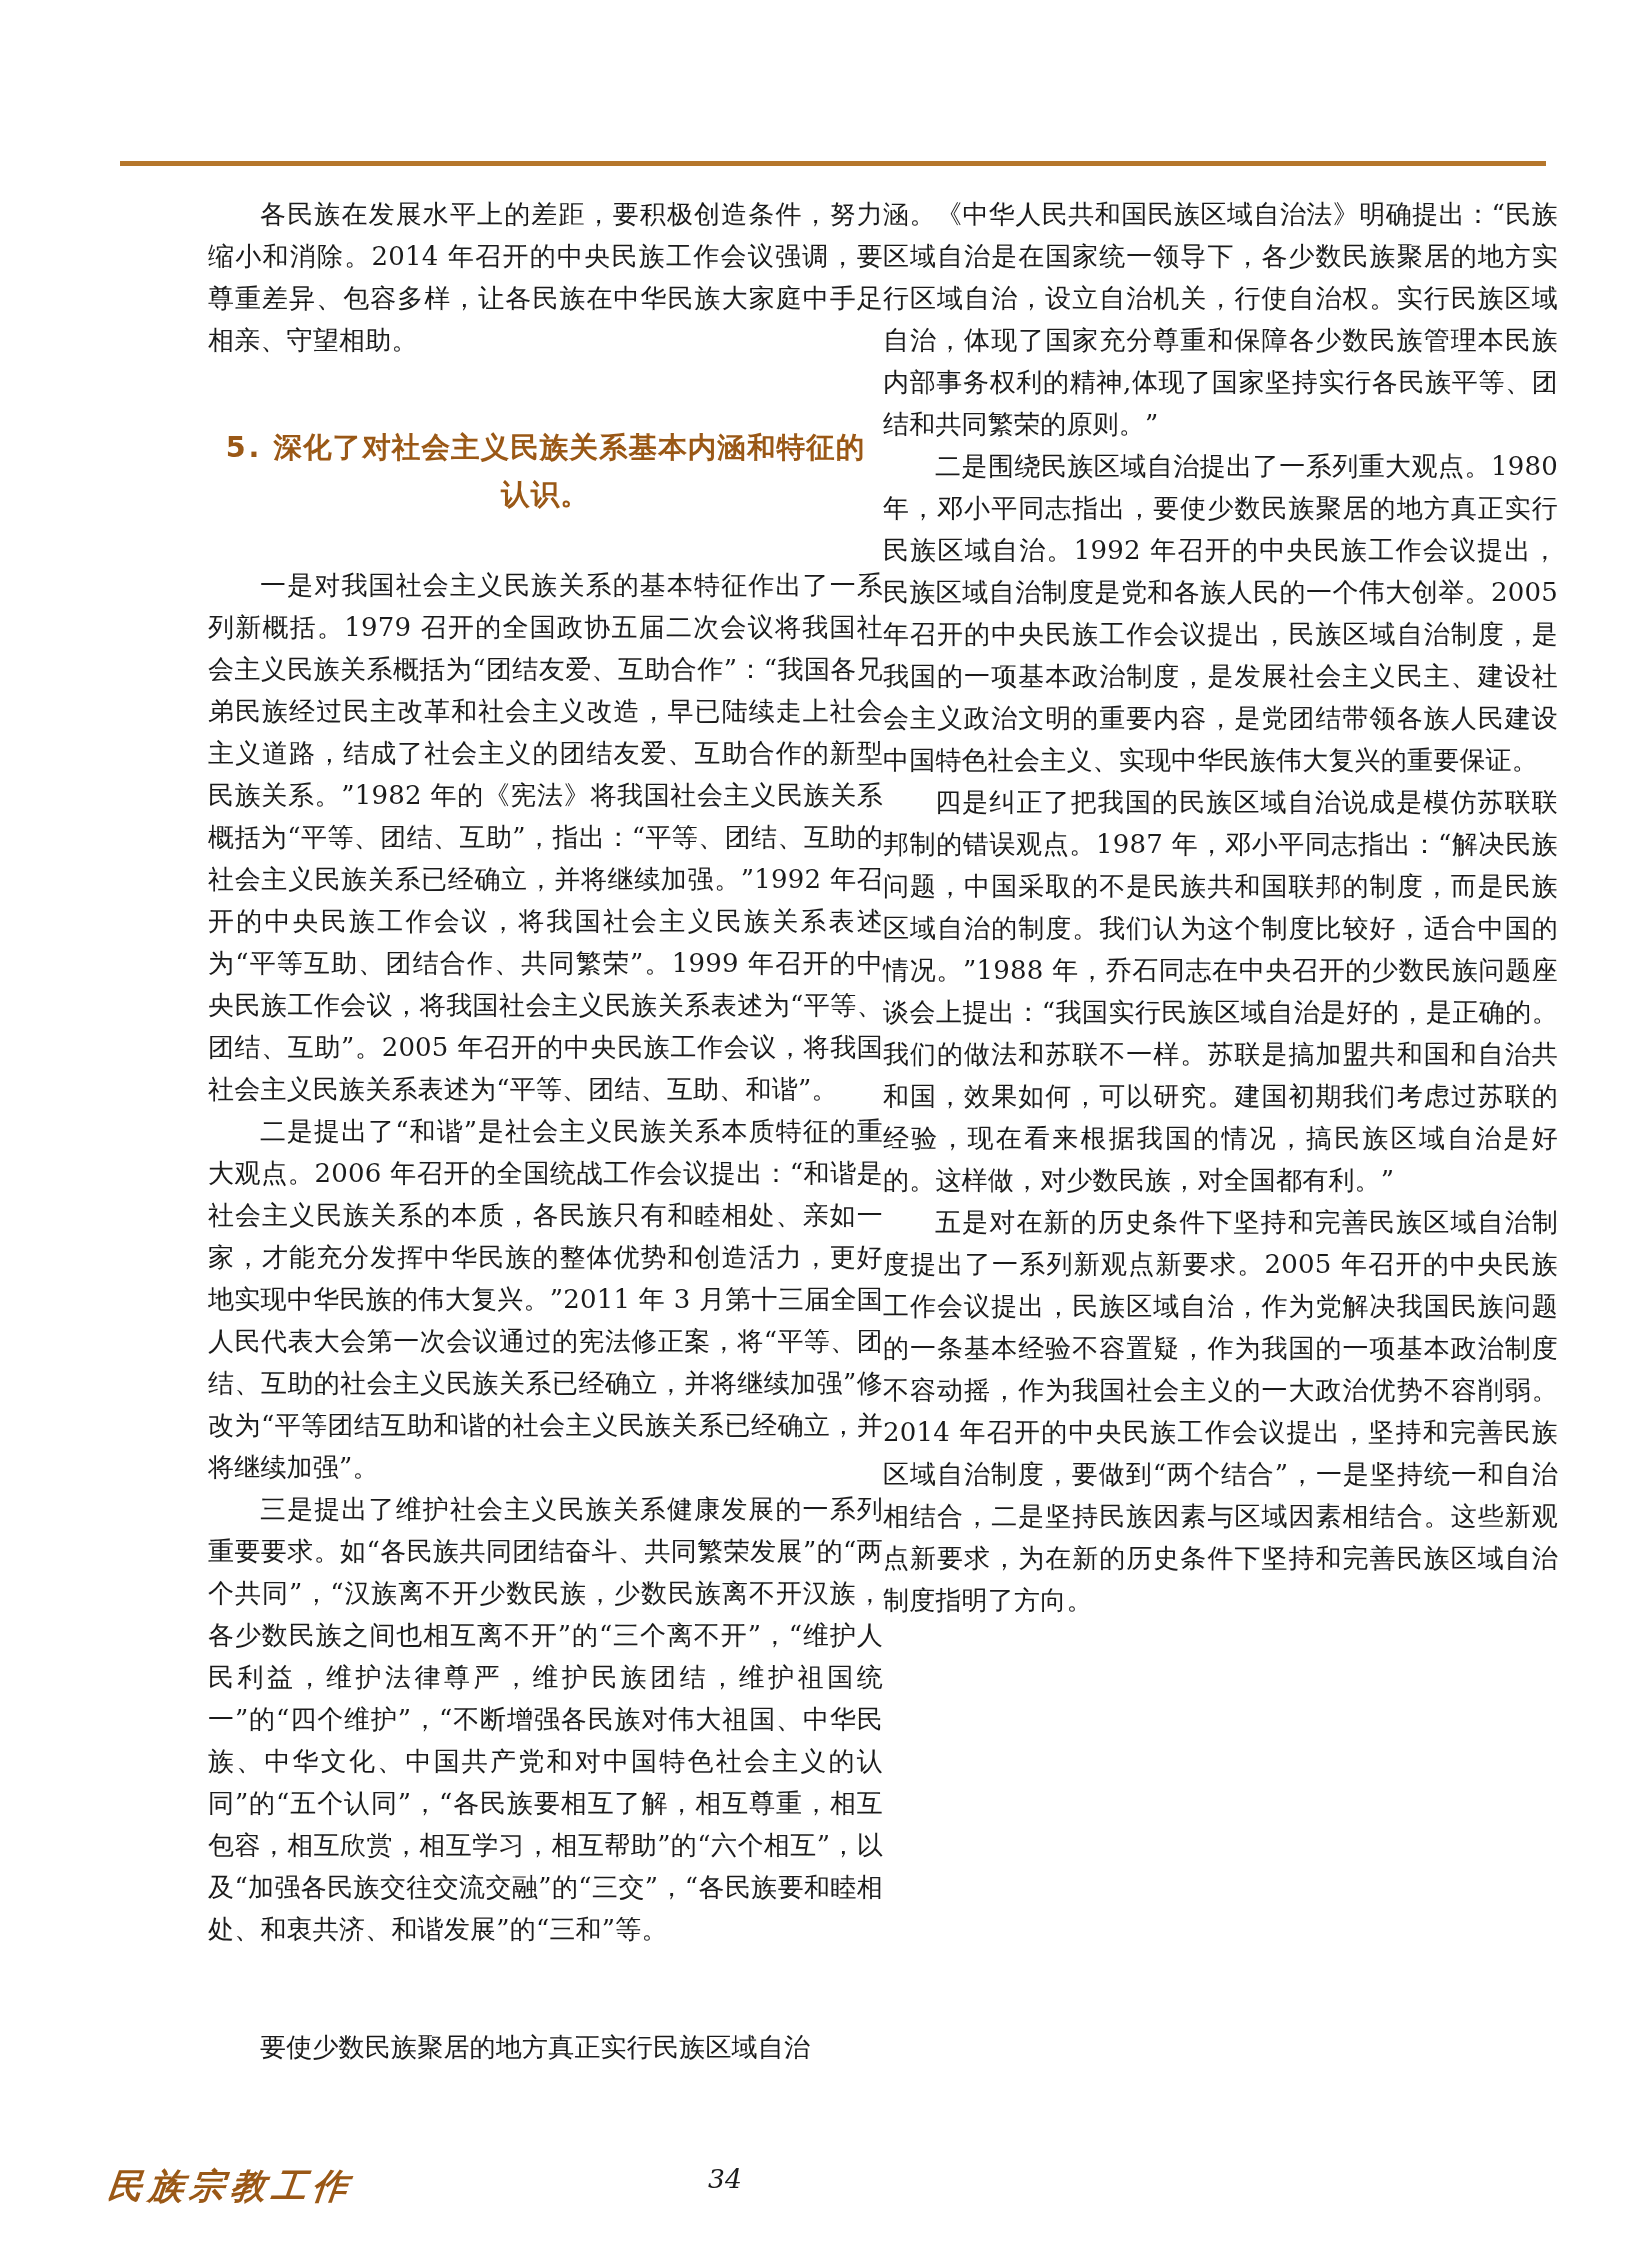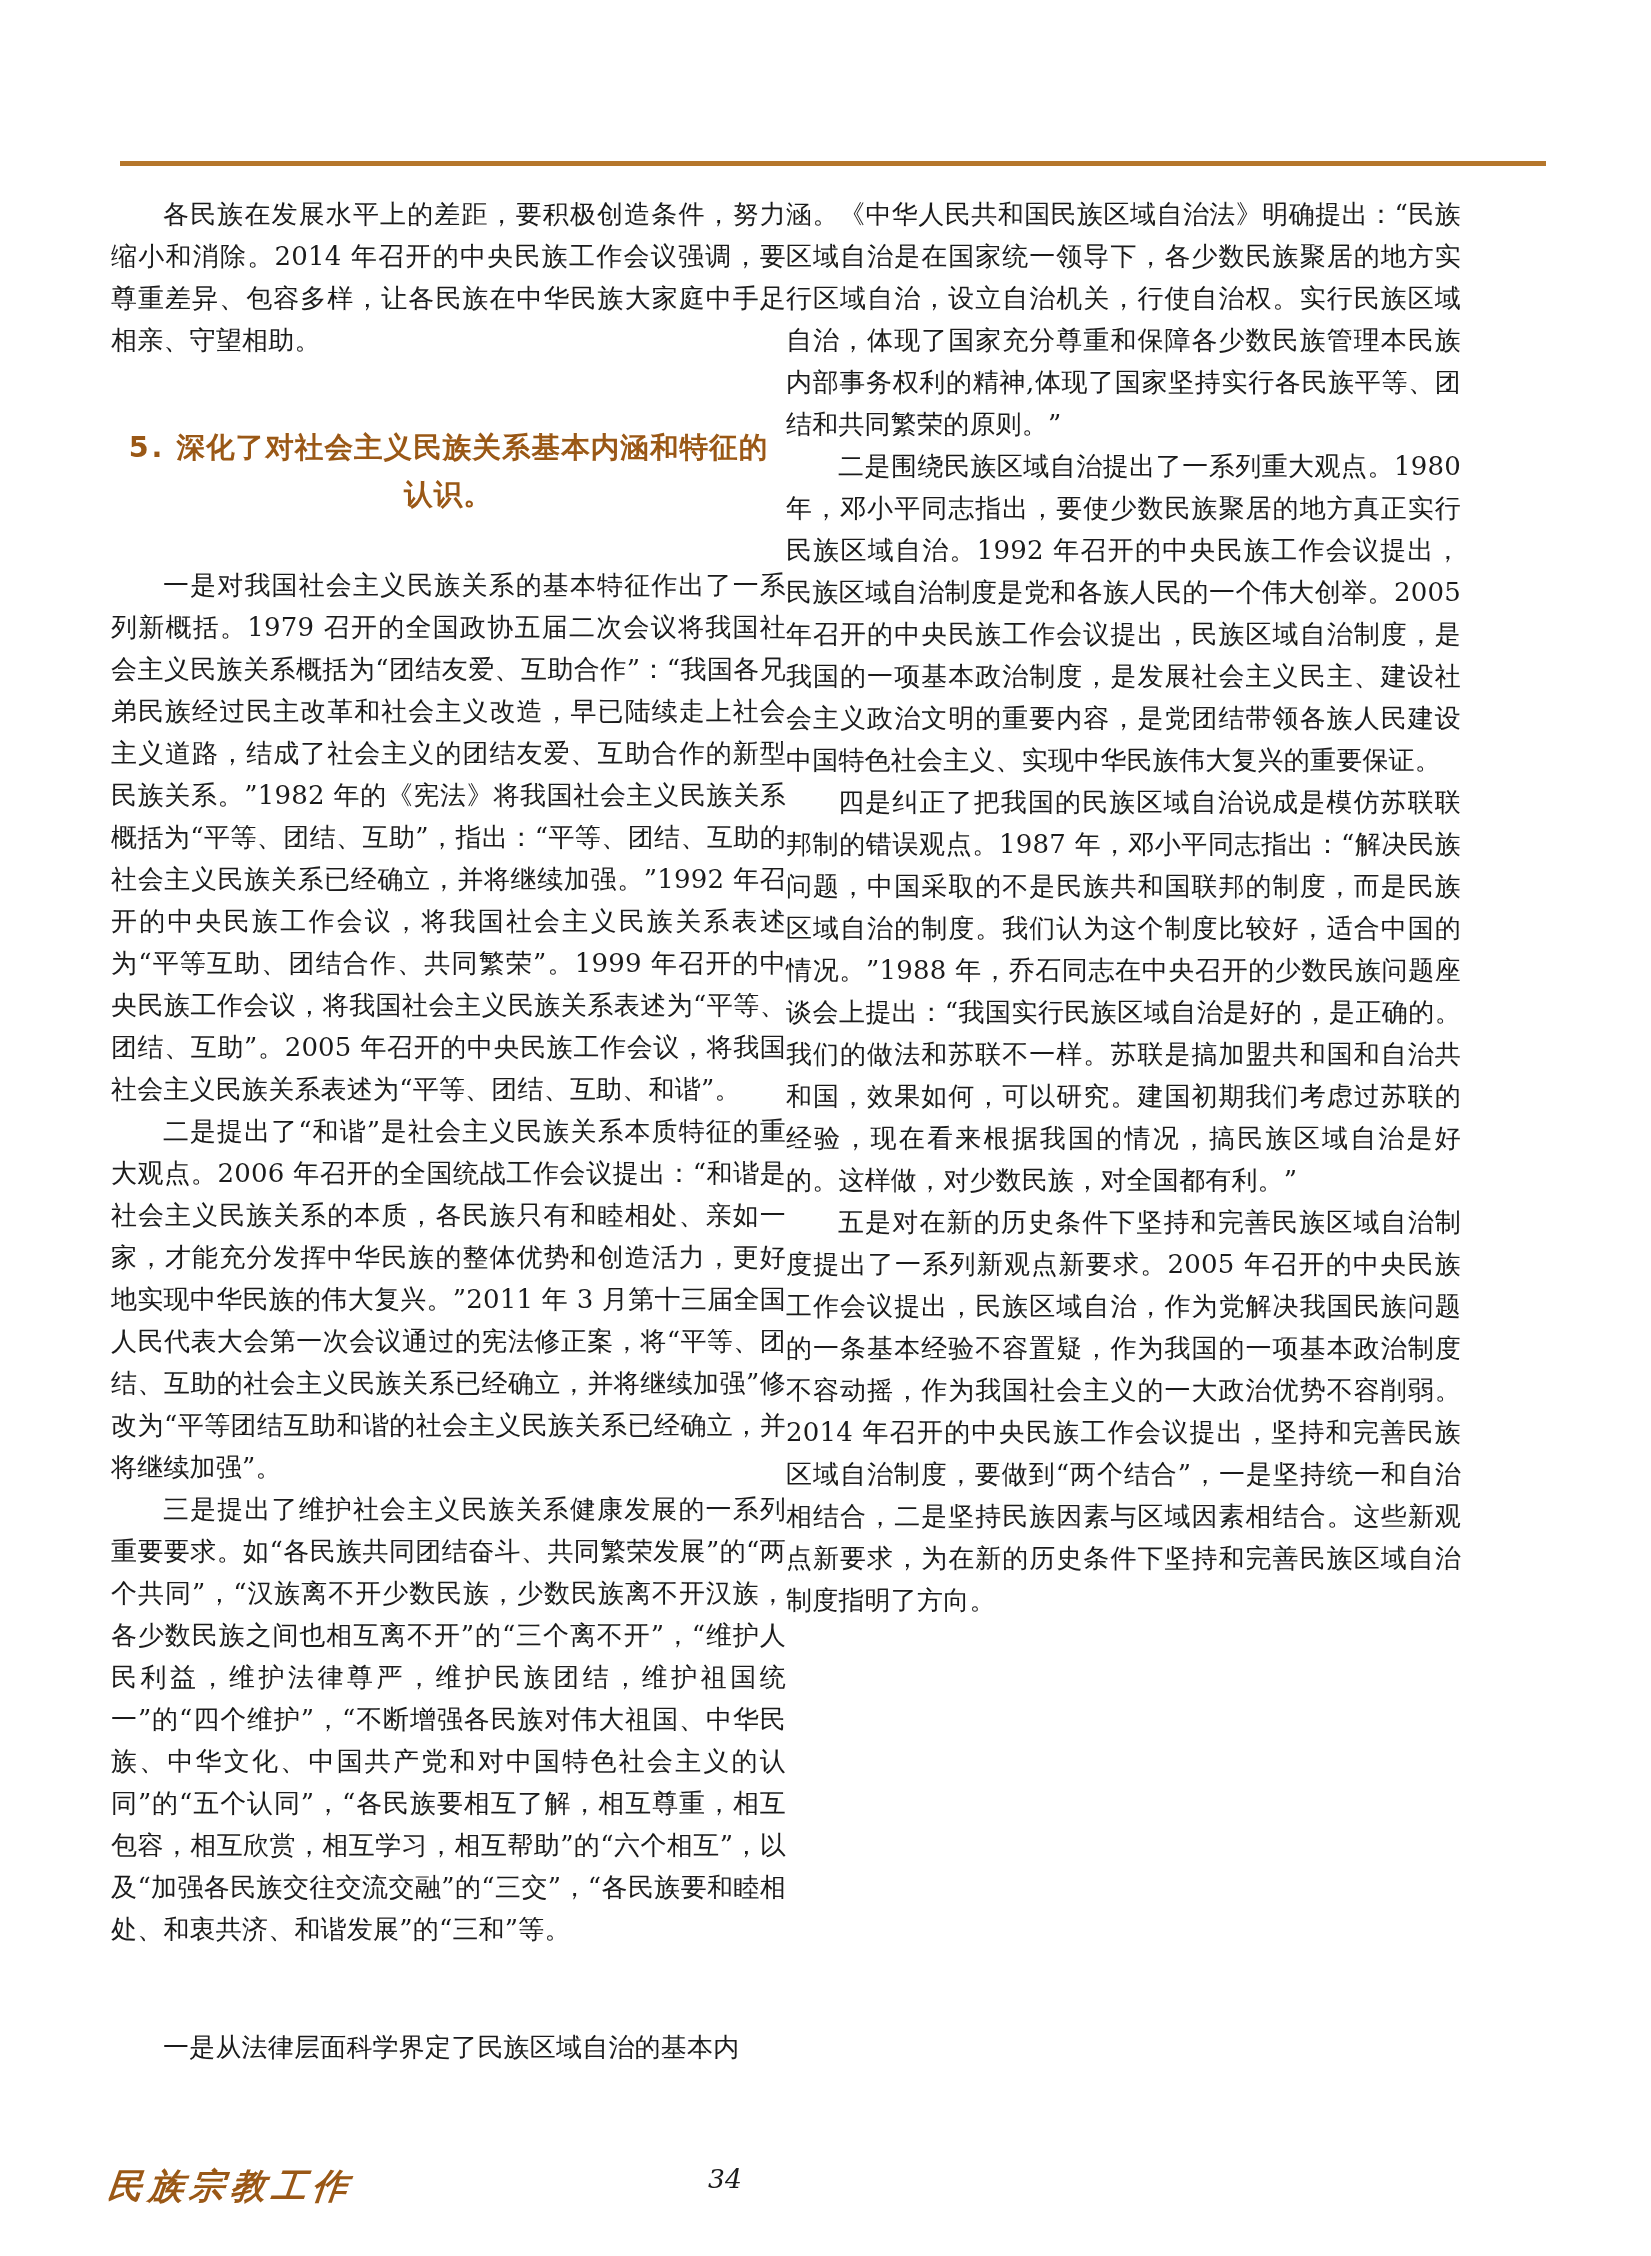--- a/index.html
+++ b/index.html
@@ -19,25 +19,25 @@
   .header-rule {
     position: absolute;
     left: 120px;
     top: 161px;
     width: 1426px;
     height: 4.9px;
     background: #b5762b;
   }
   .columns {
     position: absolute;
-    left: 111px;
+    left: 132px;
     top: 193px;
     width: 1426px;
     display: flex;
-    justify-content: flex-start;
+    justify-content: flex-end;
   }
   .col {
     width: 675px;
   }
   p.body {
     margin: 0;
     font-size: 26px;
     line-height: 42px;
     color: #1b1b1b;
     text-align: justify;
@@ -109,21 +109,21 @@
       </h2>
       <div class="sp-after-h"></div>
 
       <p class="body">一是对我国社会主义民族关系的基本特征作出了一系列新概括。1979 召开的全国政协五届二次会议将我国社会主义民族关系概括为“团结友爱、互助合作”：“我国各兄弟民族经过民主改革和社会主义改造，早已陆续走上社会主义道路，结成了社会主义的团结友爱、互助合作的新型民族关系。”1982 年的《宪法》将我国社会主义民族关系概括为“平等、团结、互助”，指出：“平等、团结、互助的社会主义民族关系已经确立，并将继续加强。”1992 年召开的中央民族工作会议，将我国社会主义民族关系表述为“平等互助、团结合作、共同繁荣”。1999 年召开的中央民族工作会议，将我国社会主义民族关系表述为“平等、团结、互助”。2005 年召开的中央民族工作会议，将我国社会主义民族关系表述为“平等、团结、互助、和谐”。</p>
       <p class="body">二是提出了“和谐”是社会主义民族关系本质特征的重大观点。2006 年召开的全国统战工作会议提出：“和谐是社会主义民族关系的本质，各民族只有和睦相处、亲如一家，才能充分发挥中华民族的整体优势和创造活力，更好地实现中华民族的伟大复兴。”2011 年 3 月第十三届全国人民代表大会第一次会议通过的宪法修正案，将“平等、团结、互助的社会主义民族关系已经确立，并将继续加强”修改为“平等团结互助和谐的社会主义民族关系已经确立，并将继续加强”。</p>
       <p class="body">三是提出了维护社会主义民族关系健康发展的一系列重要要求。如“各民族共同团结奋斗、共同繁荣发展”的“两个共同”，“汉族离不开少数民族，少数民族离不开汉族，各少数民族之间也相互离不开”的“三个离不开”，“维护人民利益，维护法律尊严，维护民族团结，维护祖国统一”的“四个维护”，“不断增强各民族对伟大祖国、中华民族、中华文化、中国共产党和对中国特色社会主义的认同”的“五个认同”，“各民族要相互了解，相互尊重，相互包容，相互欣赏，相互学习，相互帮助”的“六个相互”，以及“加强各民族交往交流交融”的“三交”，“各民族要和睦相处、和衷共济、和谐发展”的“三和”等。</p>
 
       <div class="sp-before-h"></div>
       <div class="sp-after-h"></div>
 
-      <p class="body">一是从法律层面科学界定了民族区域自治的基本内</p>
+      <p class="body">要使少数民族聚居的地方真正实行民族区域自治</p>
     </div>
 
     <div class="col">
       <p class="body noindent">涵。《中华人民共和国民族区域自治法》明确提出：“民族区域自治是在国家统一领导下，各少数民族聚居的地方实行区域自治，设立自治机关，行使自治权。实行民族区域自治，体现了国家充分尊重和保障各少数民族管理本民族内部事务权利的精神,体现了国家坚持实行各民族平等、团结和共同繁荣的原则。”</p>
       <p class="body">二是围绕民族区域自治提出了一系列重大观点。1980 年，邓小平同志指出，要使少数民族聚居的地方真正实行民族区域自治。1992 年召开的中央民族工作会议提出，民族区域自治制度是党和各族人民的一个伟大创举。2005 年召开的中央民族工作会议提出，民族区域自治制度，是我国的一项基本政治制度，是发展社会主义民主、建设社会主义政治文明的重要内容，是党团结带领各族人民建设中国特色社会主义、实现中华民族伟大复兴的重要保证。</p>
       <p class="body">四是纠正了把我国的民族区域自治说成是模仿苏联联邦制的错误观点。1987 年，邓小平同志指出：“解决民族问题，中国采取的不是民族共和国联邦的制度，而是民族区域自治的制度。我们认为这个制度比较好，适合中国的情况。”1988 年，乔石同志在中央召开的少数民族问题座谈会上提出：“我国实行民族区域自治是好的，是正确的。我们的做法和苏联不一样。苏联是搞加盟共和国和自治共和国，效果如何，可以研究。建国初期我们考虑过苏联的经验，现在看来根据我国的情况，搞民族区域自治是好的。这样做，对少数民族，对全国都有利。”</p>
       <p class="body">五是对在新的历史条件下坚持和完善民族区域自治制度提出了一系列新观点新要求。2005 年召开的中央民族工作会议提出，民族区域自治，作为党解决我国民族问题的一条基本经验不容置疑，作为我国的一项基本政治制度不容动摇，作为我国社会主义的一大政治优势不容削弱。2014 年召开的中央民族工作会议提出，坚持和完善民族区域自治制度，要做到“两个结合”，一是坚持统一和自治相结合，二是坚持民族因素与区域因素相结合。这些新观点新要求，为在新的历史条件下坚持和完善民族区域自治制度指明了方向。</p>
     </div>
 
   </div>

